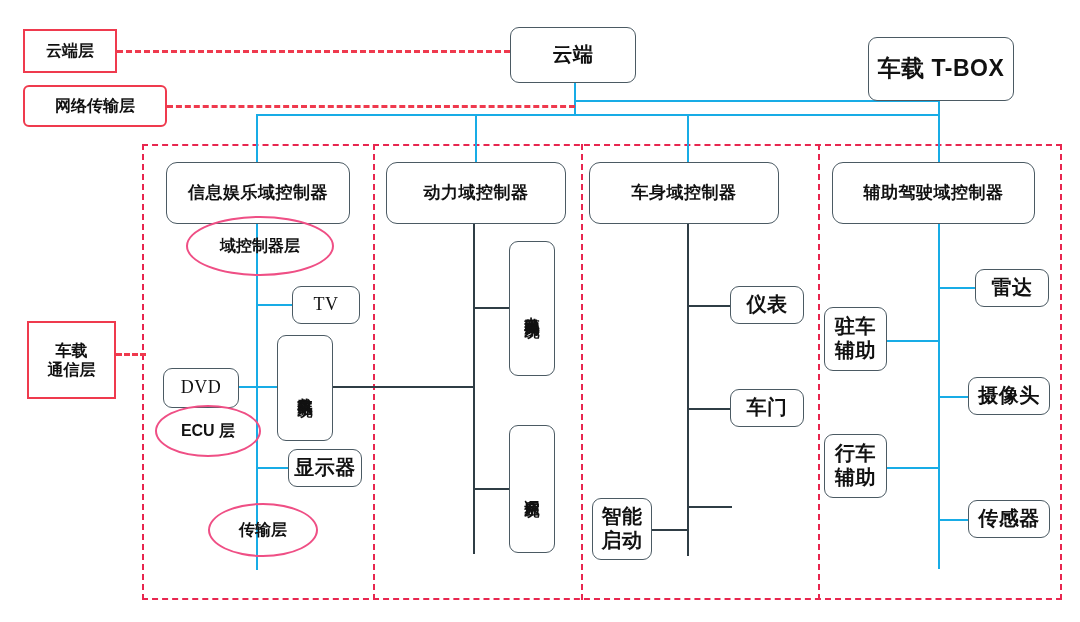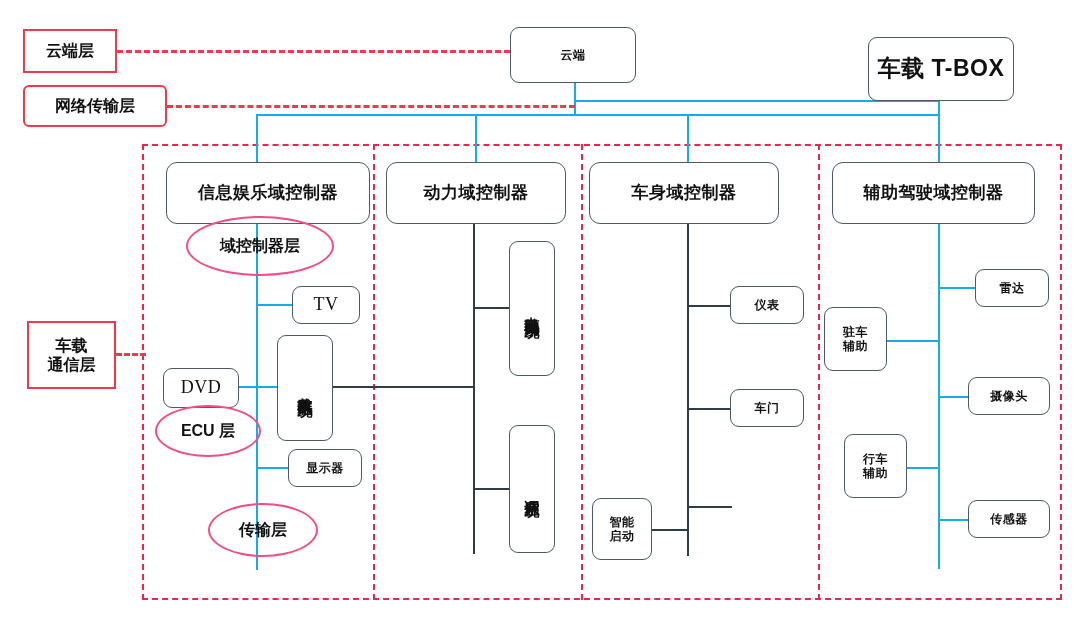--- a/index.html
+++ b/index.html
@@ -6,21 +6,21 @@
   body{width:1080px;height:622px;overflow:hidden;
        font-family:"Liberation Sans","DejaVu Sans",sans-serif;}
   #stage{position:relative;width:1080px;height:622px;}
 
   
   .node{
     position:absolute;box-sizing:border-box;
     border:1.6px solid #4b5a63;border-radius:9px;background:#ffffff;
     display:flex;align-items:center;justify-content:center;
     text-align:center;color:#111;line-height:1.18;
-    font-weight:700;font-size:12px;letter-spacing:.5px;
+    font-weight:700;font-size:20px;letter-spacing:.5px;
     z-index:6;
   }
   .node.serif{font-family:"Liberation Serif","DejaVu Serif",serif;font-weight:400;font-size:18px;}
   .node.mix{font-weight:700;}
   .node.ctrl{font-size:17px;border-radius:11px;}
   .node.vert{
     writing-mode:vertical-rl;text-orientation:upright;
     letter-spacing:1px;line-height:1.05;
   }
   .node .tl{white-space:pre-line;}
@@ -72,21 +72,21 @@
   <div class="layerbox" style="left:23px;top:29px;width:94px;height:44px;">
     <span class="tl">云端层</span>
   </div>
   <div class="leader" style="left:117px;top:50px;width:393px;"></div>
 
   <div class="layerbox" style="left:23px;top:85px;width:144px;height:42px;border-radius:6px;">
     <span class="tl">网络传输层</span>
   </div>
   <div class="leader" style="left:167px;top:105px;width:408px;"></div>
 
-  <div class="layerbox" style="left:27px;top:321px;width:89px;height:68px;">
+  <div class="layerbox" style="left:27px;top:321px;width:89px;height:78px;">
     <span class="tl">车载
 通信层</span>
   </div>
   <div class="leader" style="left:116px;top:353px;width:30px;"></div>
 
   <div class="node" style="left:510px;top:27px;width:126px;height:56px;">
     <span>云端</span>
   </div>
 
   <div class="node mix" style="left:868px;top:37px;width:146px;height:64px;font-size:23px;">
@@ -104,21 +104,21 @@
   <div class="ln blue vl" style="left:256px;top:114px;height:48px;"></div>
   <div class="ln blue vl" style="left:475px;top:114px;height:48px;"></div>
   <div class="ln blue vl" style="left:687px;top:114px;height:48px;"></div>
   <div class="ln blue vl" style="left:938px;top:114px;height:48px;"></div>
 
   <div class="group" style="left:142px;top:144px;width:920px;height:456px;"></div>
   <div class="divider" style="left:373px;top:144px;height:456px;"></div>
   <div class="divider" style="left:581px;top:144px;height:456px;"></div>
   <div class="divider" style="left:818px;top:144px;height:456px;"></div>
 
-  <div class="node ctrl" style="left:166px;top:162px;width:204px;height:62px;">
+  <div class="node ctrl" style="left:166px;top:162px;width:184px;height:62px;">
     <span>信息娱乐域控制器</span>
   </div>
 
   <div class="ln blue vl" style="left:256px;top:224px;height:346px;"></div>
 
   <div class="node serif" style="left:292px;top:286px;width:68px;height:38px;">
     <span>TV</span>
   </div>
   <div class="ln blue hl" style="left:256px;top:304px;width:38px;"></div>
 
@@ -201,21 +201,21 @@
     <span class="tl">驻车
 辅助</span>
   </div>
   <div class="ln blue hl" style="left:886px;top:340px;width:54px;"></div>
 
   <div class="node" style="left:968px;top:377px;width:82px;height:38px;">
     <span>摄像头</span>
   </div>
   <div class="ln blue hl" style="left:938px;top:396px;width:32px;"></div>
 
-  <div class="node" style="left:824px;top:434px;width:63px;height:64px;margin-left:20px;">
+  <div class="node" style="left:824px;top:434px;width:63px;height:64px;">
     <span class="tl">行车
 辅助</span>
   </div>
   <div class="ln blue hl" style="left:886px;top:467px;width:54px;"></div>
 
   <div class="node" style="left:968px;top:500px;width:82px;height:38px;">
     <span>传感器</span>
   </div>
   <div class="ln blue hl" style="left:938px;top:519px;width:32px;"></div>
 

